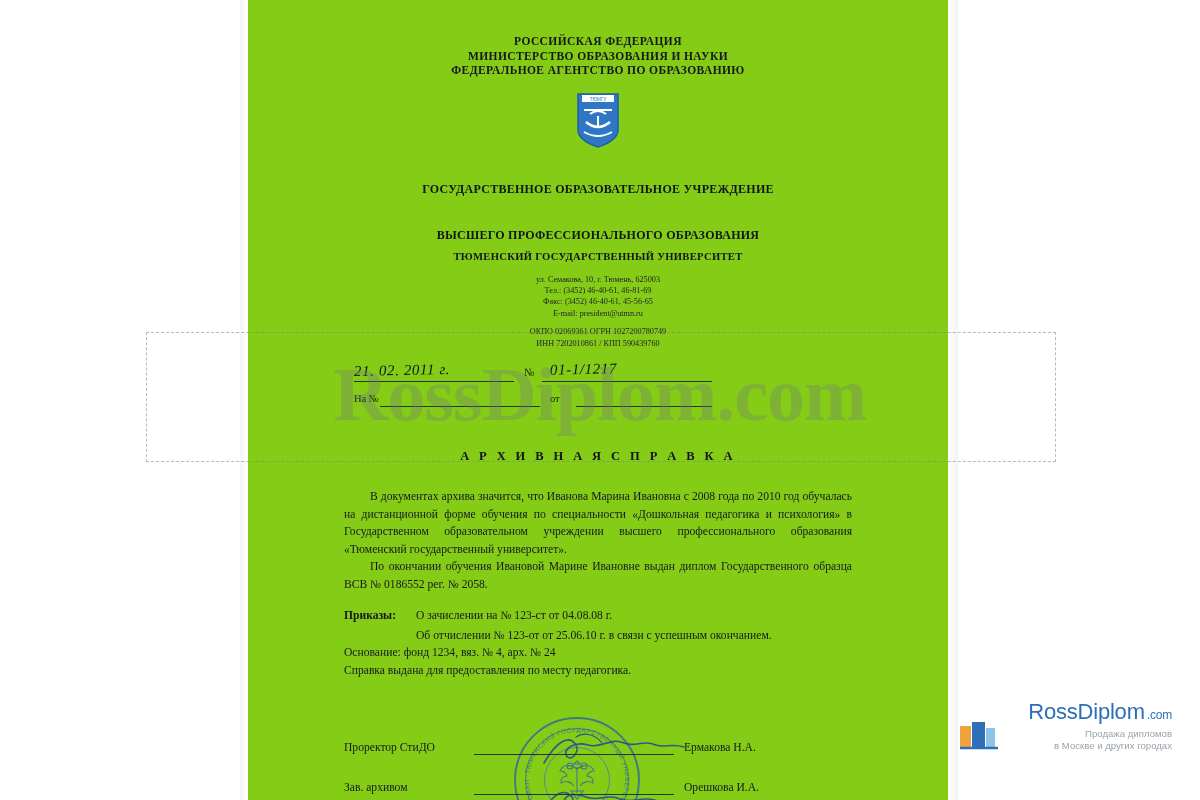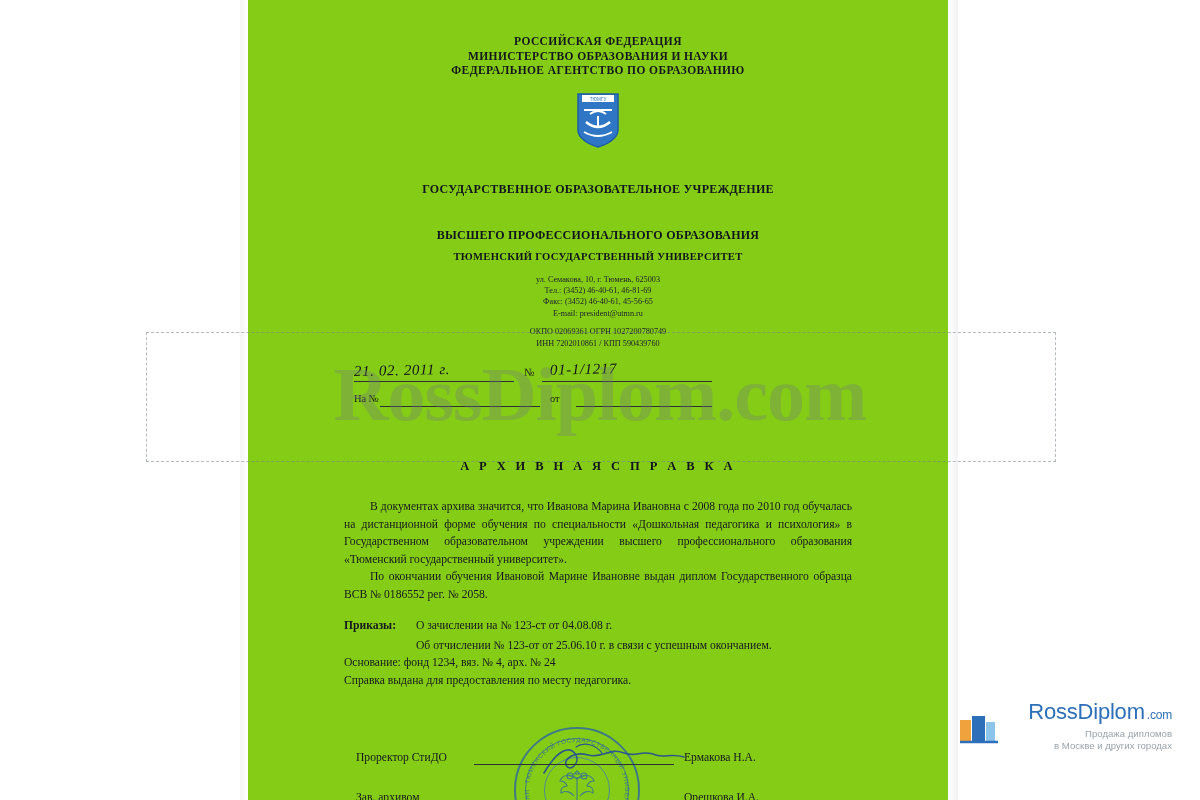--- a/index.html
+++ b/index.html
@@ -143,21 +143,21 @@
     font-size: 10.5px;
   }
   .na { position: absolute; left: 0; top: 2px; }
   .ot { position: absolute; left: 196px; top: 2px; }
   .rule-na { left: 26px; top: 15px; width: 160px; }
   .rule-ot { left: 222px; top: 15px; width: 136px; }
 
   
   .doc-title {
     text-align: center;
-    margin-top: 48px;
+    margin-top: 38px;
     font-weight: bold;
     font-size: 12.5px;
     letter-spacing: 3.4px;
     color: #11161b;
   }
 
   
   .body {
     margin: 24px 96px 0 96px;
     font-size: 11.6px;
@@ -193,21 +193,21 @@
   .signs {
     margin: 62px 96px 0 96px;
     position: relative;
   }
   .sigrow {
     position: relative;
     height: 40px;
     font-size: 11.6px;
     color: #15191e;
   }
-  .sigrow .role { position: absolute; left: 12px; top: 0; }
+  .sigrow .role { position: absolute; left: 0; top: 0; }
   .sigrow .sline {
     position: absolute;
     left: 130px;
     top: 13px;
     width: 200px;
     border-bottom: 1px solid #2b3036;
   }
   .sigrow .who { position: absolute; left: 340px; top: 0; font-family: Liberation Serif, serif; }
 
   
@@ -300,21 +300,21 @@
     line-height: 100px;
     white-space: nowrap;
   }
 
   
   .brand {
     position: absolute;
     right: 28px;
     bottom: 48px;
     display: flex;
-    align-items: center;
+    align-items: flex-end;
     gap: 28px;
     z-index: 6;
   }
   .brand-mark {
     width: 40px;
     height: 34px;
     position: relative;
     flex: 0 0 auto;
     margin-top: 4px;
   }

